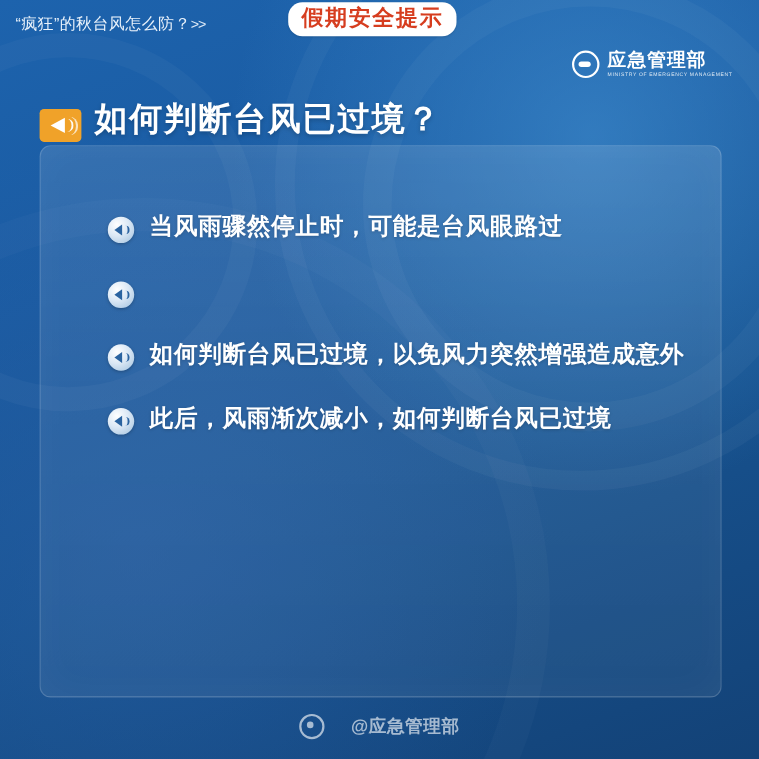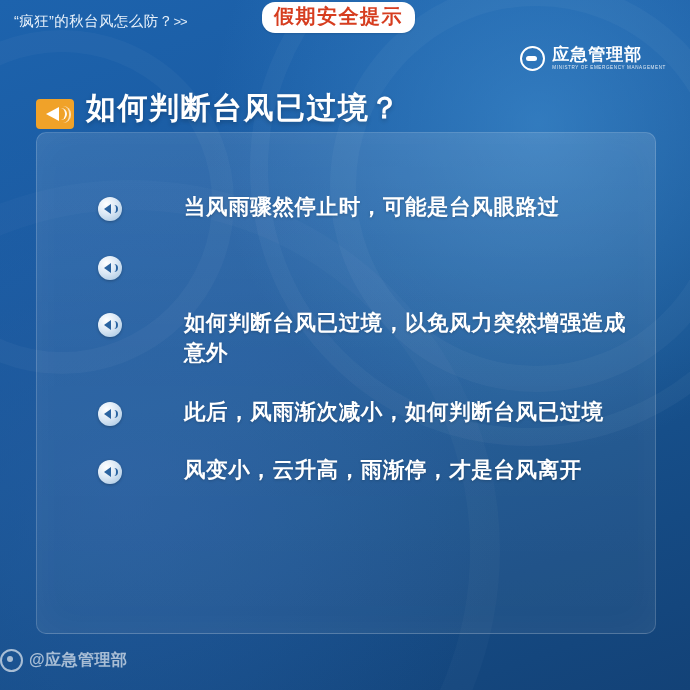--- a/index.html
+++ b/index.html
@@ -211,31 +211,30 @@
     border-radius: 0 6px 6px 0;
   }
   .tip-text {
     font-family: "DejaVu Sans", "Liberation Sans", sans-serif;
     font-size: 21.5px;
     font-weight: bold;
     color: #ffffff;
     line-height: 1.42;
     letter-spacing: 0.6px;
     text-shadow: 0 1px 3px rgba(0,0,0,0.2);
-    margin-left: 48px;
   }
 
   .watermark {
     position: absolute;
     left: 0; right: 0;
     bottom: 18px;
     display: flex;
     align-items: center;
-    justify-content: flex-start;
-    gap: 6px;
+    justify-content: center;
+    gap: 24px;
     opacity: 0.62;
   }
   .weibo-eye {
     width: 19px; height: 19px;
     border-radius: 50%;
     border: 2px solid #ffffff;
     position: relative;
     flex: none;
   }
   .weibo-eye::after {
@@ -302,24 +301,20 @@
       <div class="bullet"></div>
     </div>
     <div class="tip">
       <div class="bullet"></div>
       <div class="tip-text">如何判断台风已过境，以免风力突然增强造成意外</div>
     </div>
     <div class="tip">
       <div class="bullet"></div>
       <div class="tip-text">此后，风雨渐次减小，如何判断台风已过境</div>
     </div>
-    <div class="tip">
-      <div class="bullet"></div>
-      <div class="tip-text">风变小，云升高，雨渐停，才是台风离开</div>
-    </div>
   </div>
 
   <div class="watermark">
     <div class="weibo-eye"></div>
     <div class="wm-text">@应急管理部</div>
   </div>
 
 </div>
 
 </body></html>

